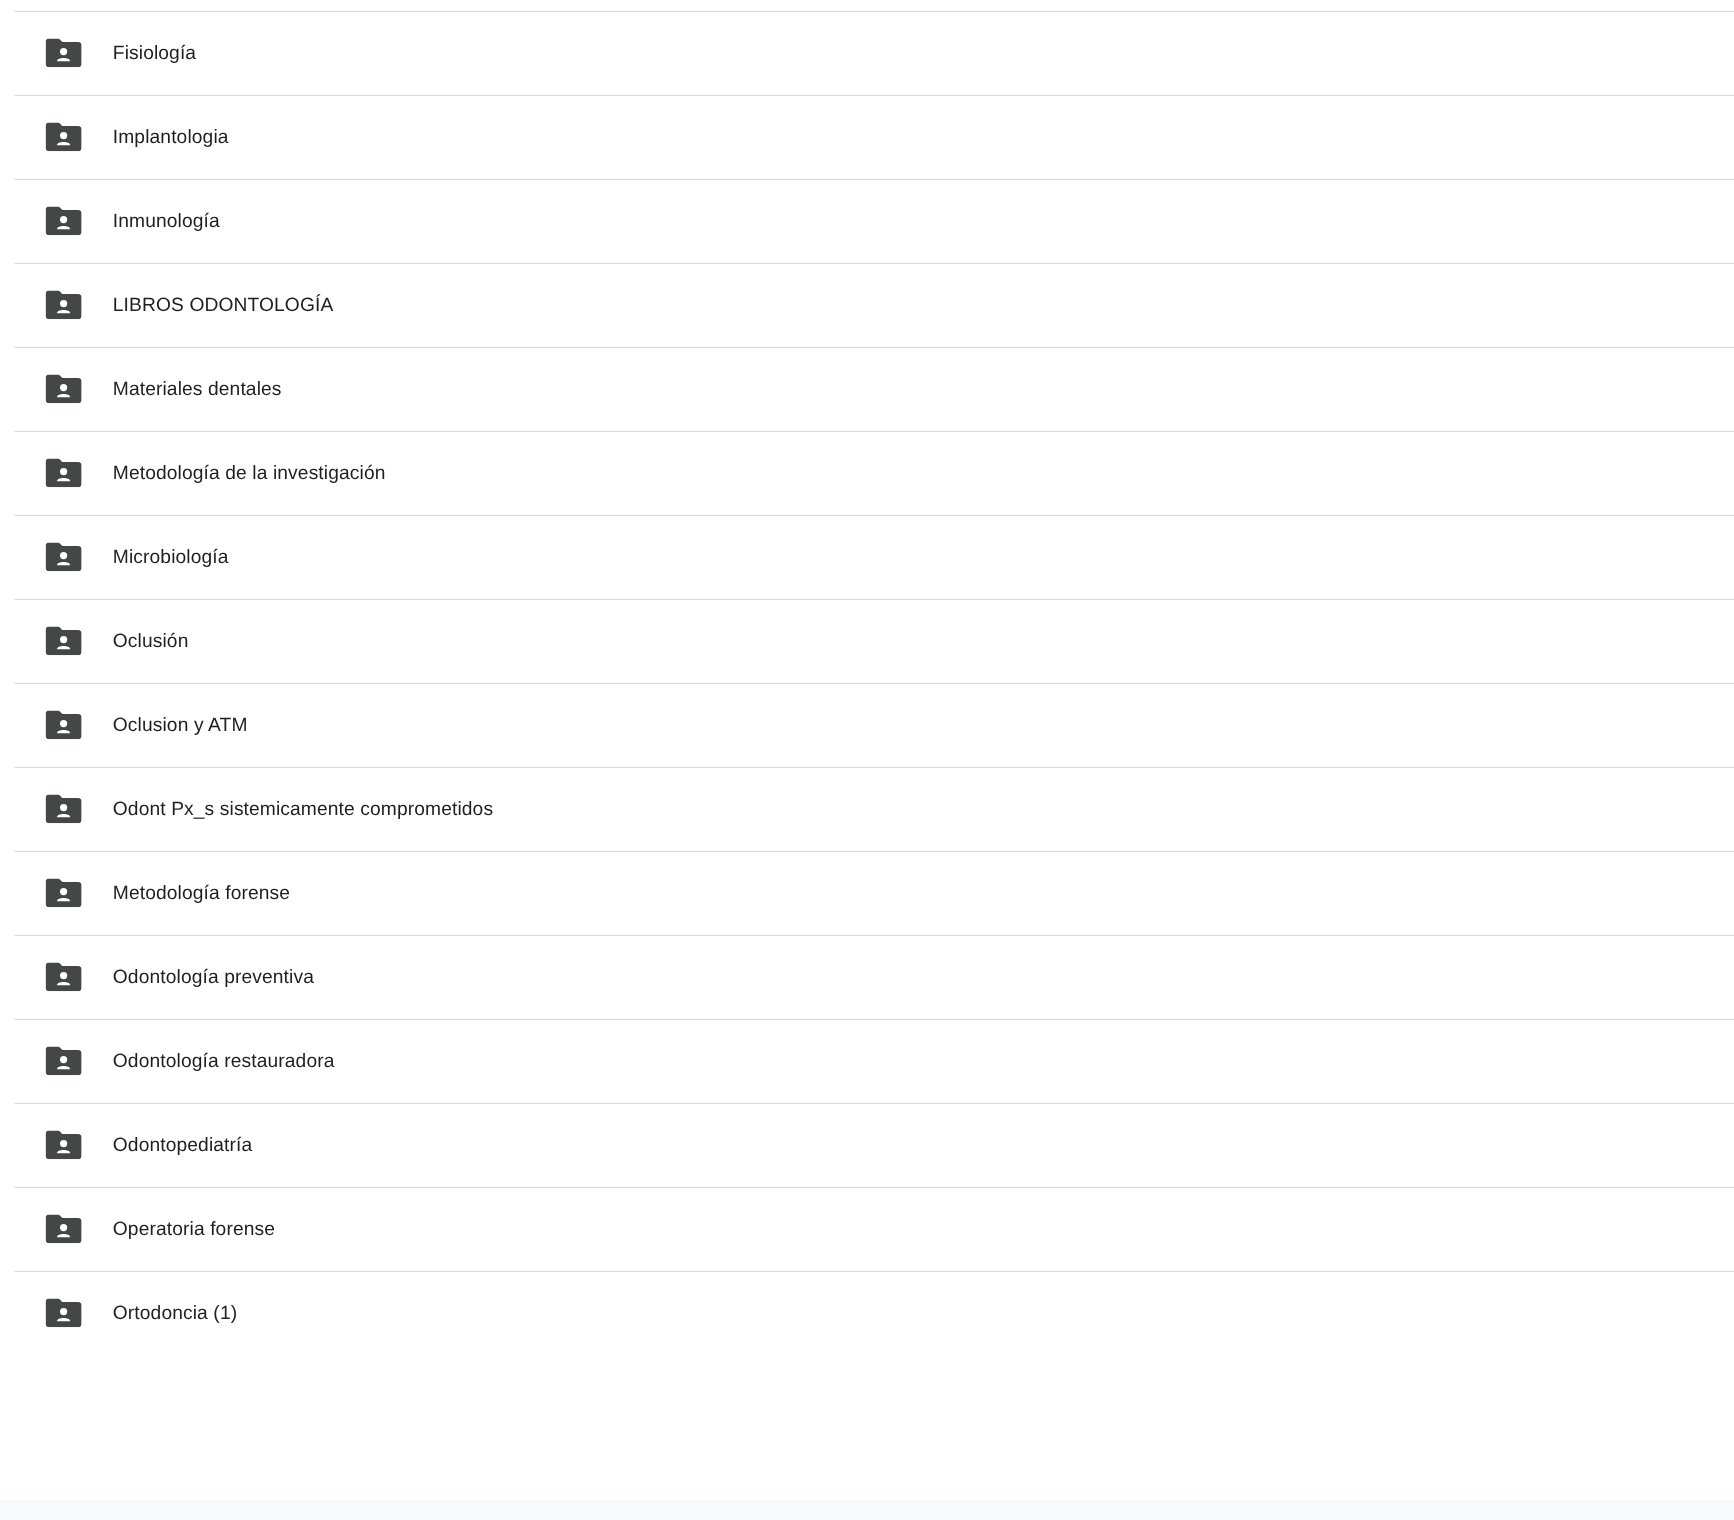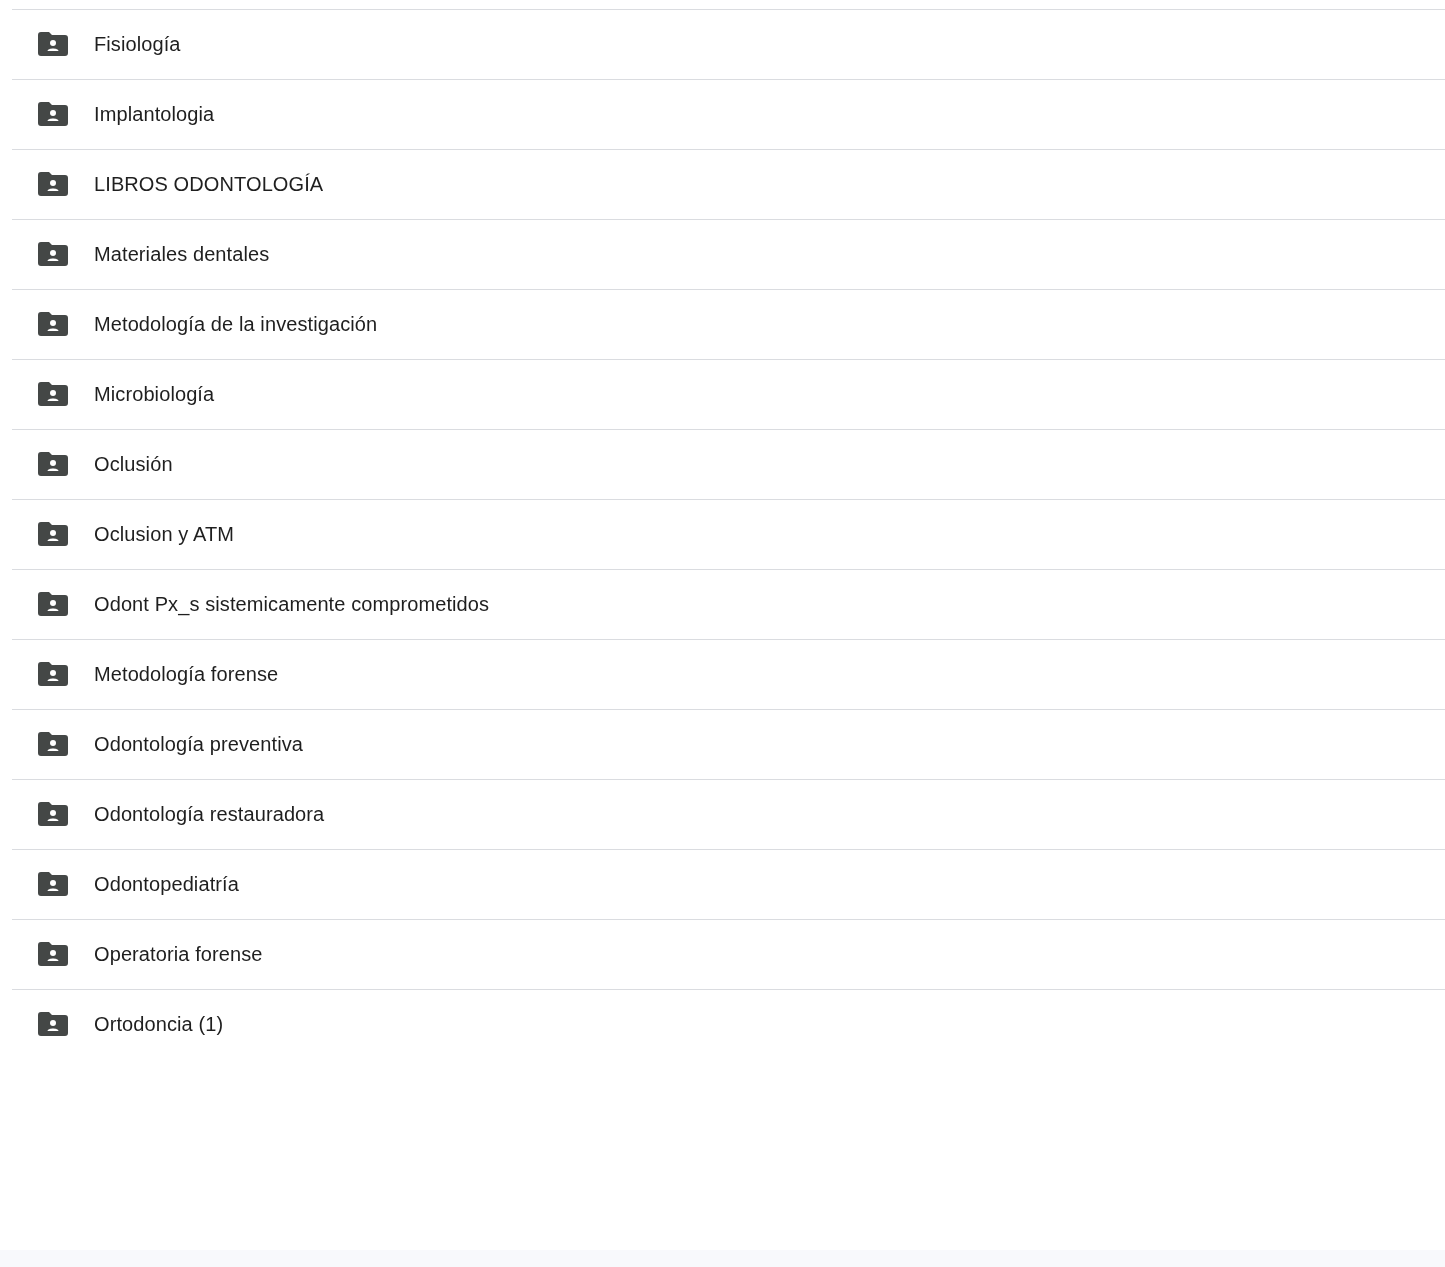--- a/index.html
+++ b/index.html
@@ -30,21 +30,21 @@
       position: absolute;
       left: 26px;
       top: 22px;
       width: 30px;
       height: 24px;
     }
     .row .icon svg { display: block; }
     .row .label {
       position: absolute;
       left: 82px;
-      font-size: 20px;
+      font-size: 16px;
       color: #1f1f1f;
       letter-spacing: 0.1px;
       white-space: nowrap;
     }
     .bottom-strip {
       position: absolute;
       left: 0;
       top: 1250px;
       width: 1445px;
       height: 17px;
@@ -76,20 +76,30 @@
     <span class="label">Implantologia</span>
   </div>
     <div class="row">
     <span class="icon">
       <svg width="30" height="24" viewBox="0 0 30 24">
         <path d="M3 0 H11 L14 3 H27 A3 3 0 0 1 30 6 V21 A3 3 0 0 1 27 24 H3 A3 3 0 0 1 0 21 V3 A3 3 0 0 1 3 0 Z" fill="#444746"></path>
         <circle cx="15" cy="11" r="3" fill="#ffffff"></circle>
         <path d="M9.5 19 C9.5 15.5 20.5 15.5 20.5 19 Z" fill="#ffffff"></path>
       </svg>
     </span>
+    <span class="label">Inmunología</span>
+  </div>
+    <div class="row">
+    <span class="icon">
+      <svg width="30" height="24" viewBox="0 0 30 24">
+        <path d="M3 0 H11 L14 3 H27 A3 3 0 0 1 30 6 V21 A3 3 0 0 1 27 24 H3 A3 3 0 0 1 0 21 V3 A3 3 0 0 1 3 0 Z" fill="#444746"></path>
+        <circle cx="15" cy="11" r="3" fill="#ffffff"></circle>
+        <path d="M9.5 19 C9.5 15.5 20.5 15.5 20.5 19 Z" fill="#ffffff"></path>
+      </svg>
+    </span>
     <span class="label">LIBROS ODONTOLOGÍA</span>
   </div>
     <div class="row">
     <span class="icon">
       <svg width="30" height="24" viewBox="0 0 30 24">
         <path d="M3 0 H11 L14 3 H27 A3 3 0 0 1 30 6 V21 A3 3 0 0 1 27 24 H3 A3 3 0 0 1 0 21 V3 A3 3 0 0 1 3 0 Z" fill="#444746"></path>
         <circle cx="15" cy="11" r="3" fill="#ffffff"></circle>
         <path d="M9.5 19 C9.5 15.5 20.5 15.5 20.5 19 Z" fill="#ffffff"></path>
       </svg>
     </span>

